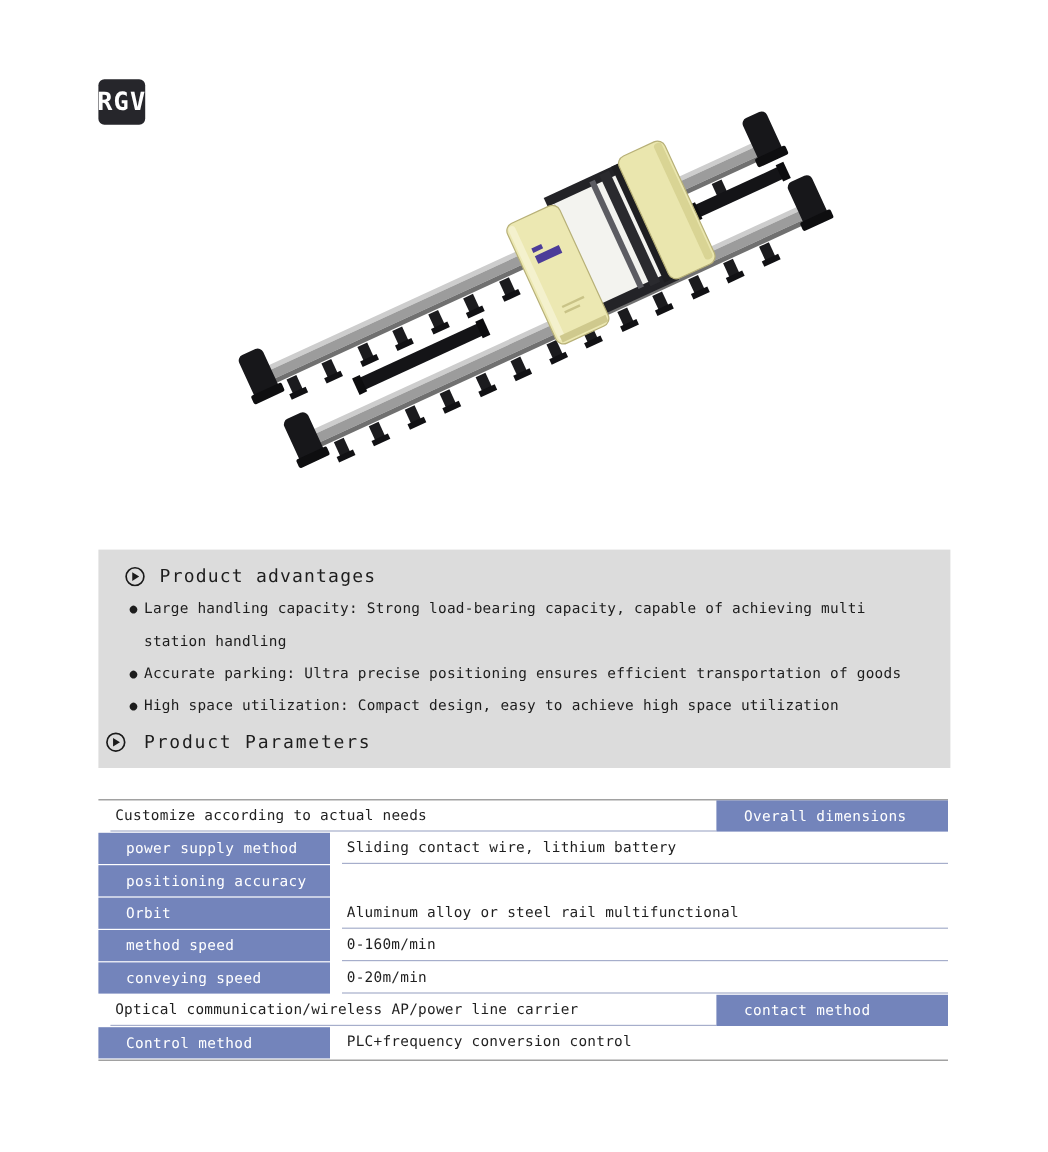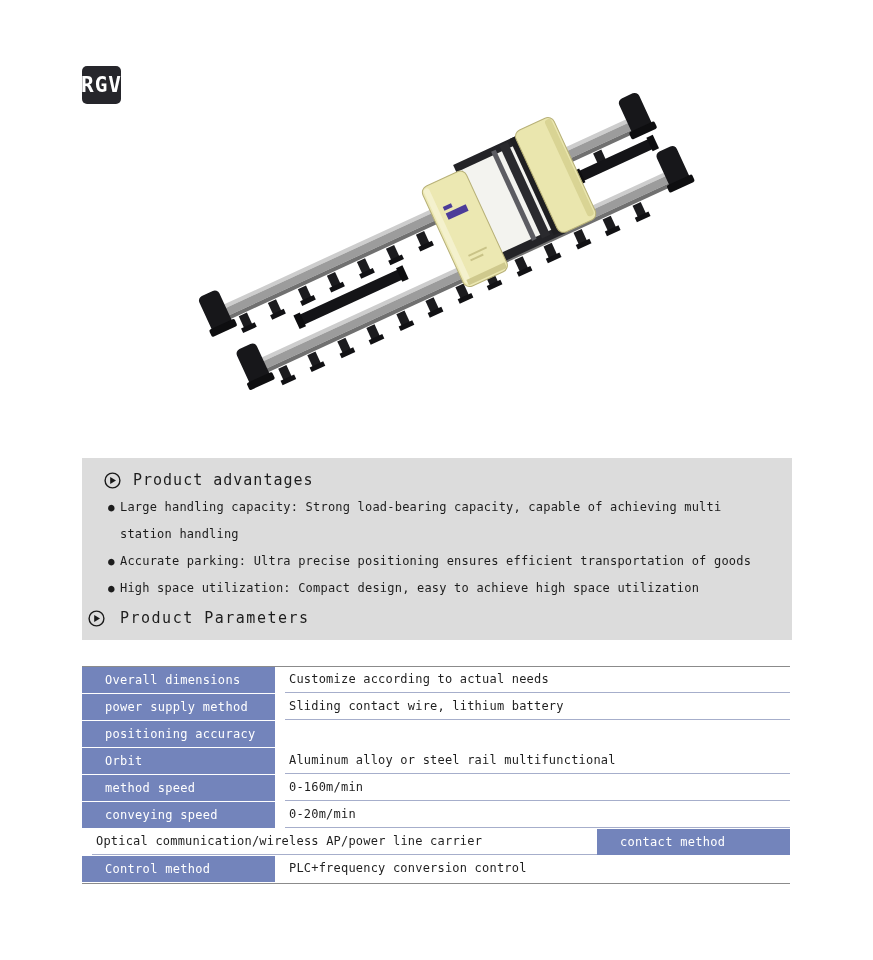--- a/index.html
+++ b/index.html
@@ -207,22 +207,22 @@
     <path d="M6.2 4.9 L12 8.5 L6.2 12.1 Z" fill="#1a1a1a"></path>
   </svg>
   <span class="ttl">Product Parameters</span>
 </div>
 
 <div class="abs param-table">
   <div class="t-border"></div>
   <div class="rows">
 
       <div class="row">
+        <div class="cell value">Customize according to actual needs</div>
         <div class="cell label">Overall dimensions</div>
-        <div class="cell value">Customize according to actual needs</div>
       </div>
 
 
       <div class="row">
         <div class="cell label">power supply method</div>
         <div class="cell value">Sliding contact wire, lithium battery</div>
       </div>
 
       <div class="row">
         <div class="cell label">positioning accuracy</div>

